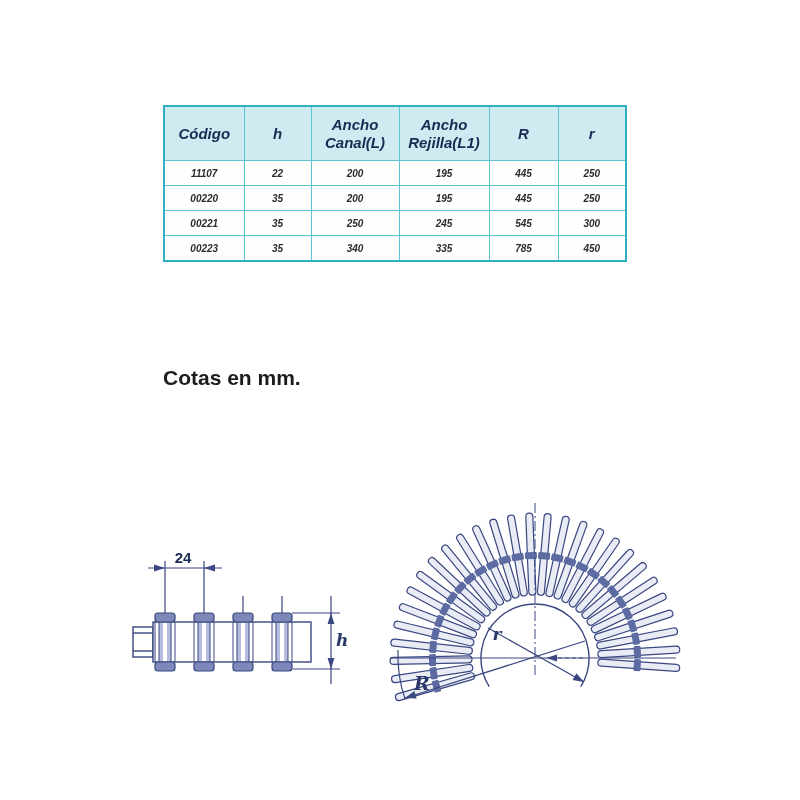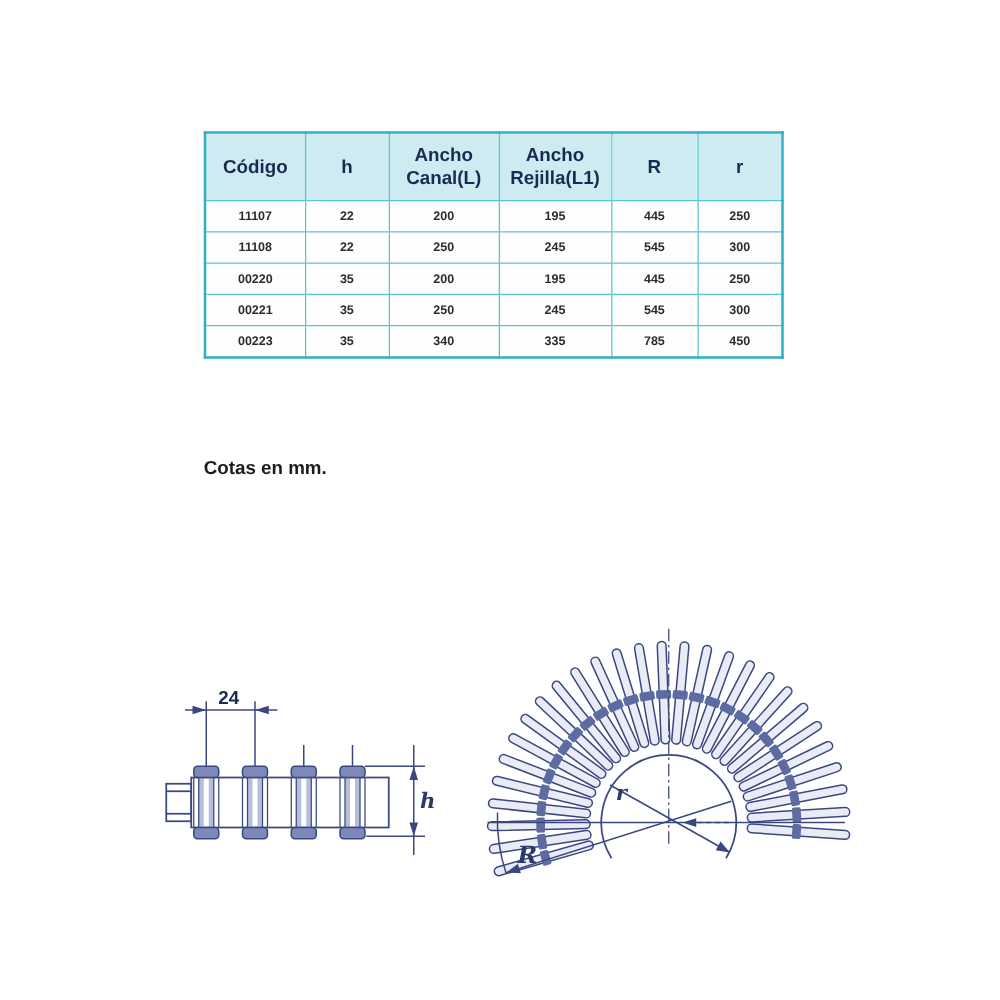--- a/index.html
+++ b/index.html
@@ -16,37 +16,38 @@
   }
   html,body{margin:0;padding:0;}
   body{
     width:800px;height:800px;background:#ffffff;position:relative;
     font-family:"Liberation Sans", sans-serif;overflow:hidden;
   }
   .table-wrap{position:absolute;left:163px;top:105px;}
   table{
     border-collapse:collapse;table-layout:fixed;width:462px;
     border:2px solid var(--table-border);
+    font-style:italic;
   }
   th,td{
     border:1px solid var(--table-inner);
     text-align:center;vertical-align:middle;
     padding:0;overflow:hidden;
   }
   th{
     background:var(--header-bg);color:var(--header-text);
     font-size:15px;font-weight:bold;height:53px;line-height:1.15;
   }
   td{
     background:#fefefe;color:var(--cell-text);
     font-size:10px;font-weight:bold;height:24px;
   }
   .note{
     position:absolute;left:163px;top:366px;
-    font-size:15px;font-weight:bold;color:#1c1c1c;
+    font-size:21px;font-weight:bold;color:#1c1c1c;
   }
   svg{position:absolute;overflow:visible;}
   #side-view{left:125px;top:535px;}
   #fan-view{left:380px;top:498px;}
   .dimtext{fill:var(--header-text);font-family:"Liberation Sans",sans-serif;font-weight:bold;font-size:15px;}
   .dimletter{fill:#2b3a6b;font-family:"DejaVu Serif",serif;font-style:italic;font-weight:bold;}
 </style>
 </head>
 <body>
 
@@ -87,28 +88,20 @@
     <tbody id="table-body">
         <tr>
           <td>11107</td>
           <td>22</td>
           <td>200</td>
           <td>195</td>
           <td>445</td>
           <td>250</td>
         </tr>
         <tr>
-          <td>11108</td>
-          <td>22</td>
-          <td>250</td>
-          <td>245</td>
-          <td>545</td>
-          <td>300</td>
-        </tr>
-        <tr>
           <td>00220</td>
           <td>35</td>
           <td>200</td>
           <td>195</td>
           <td>445</td>
           <td>250</td>
         </tr>
         <tr>
           <td>00221</td>
           <td>35</td>

